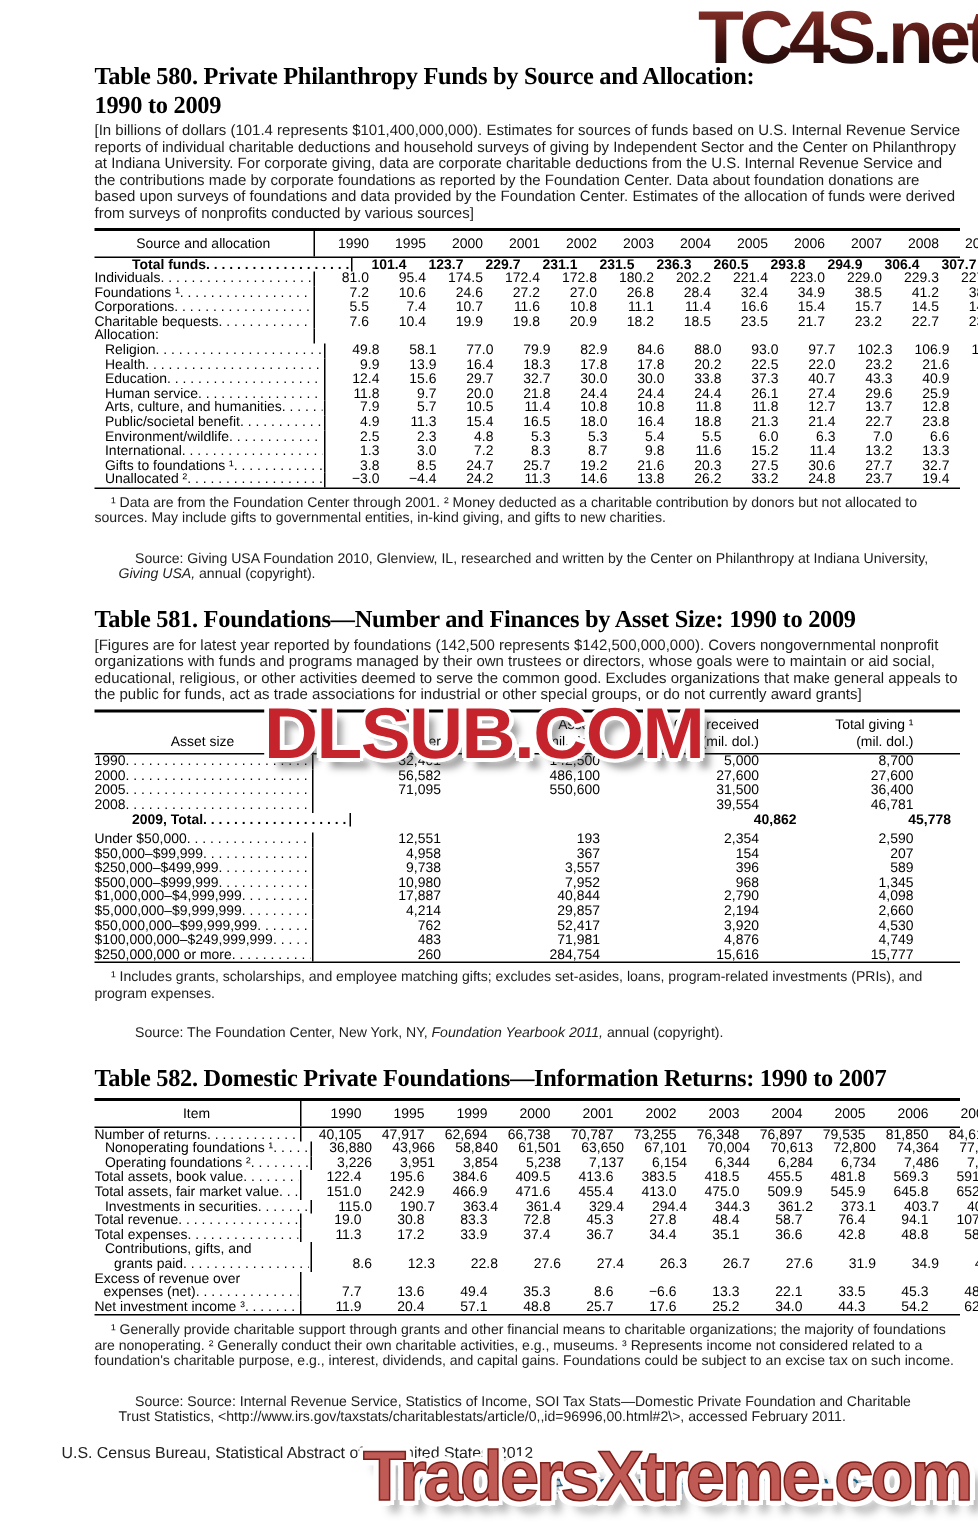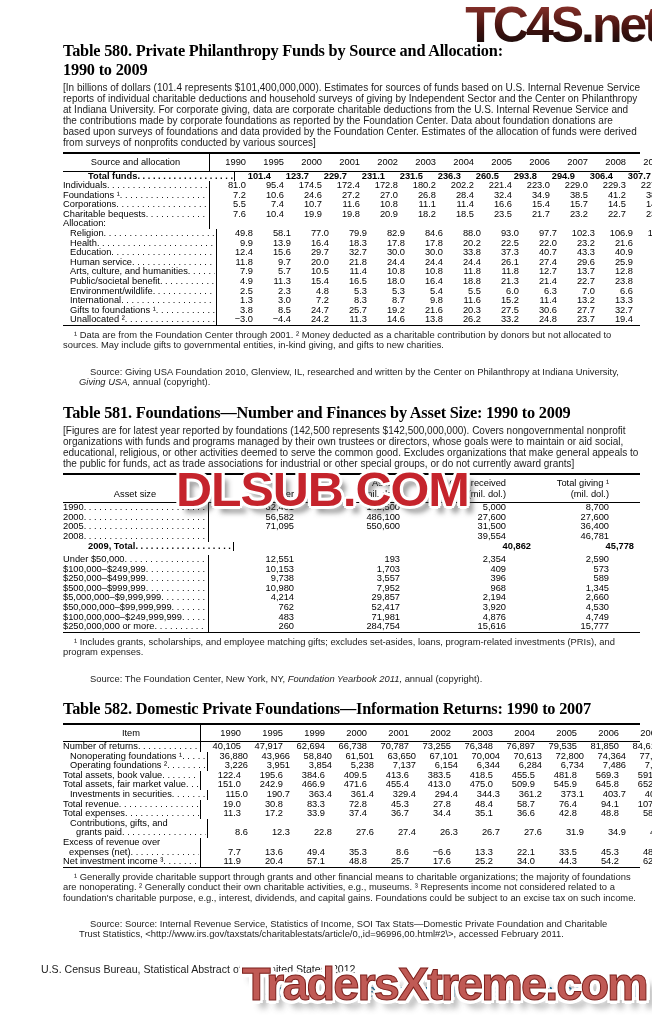--- a/index.html
+++ b/index.html
@@ -469,47 +469,57 @@
           <span class="lt">Under $50,000</span>
           <span class="dots"></span>
         </div>
         <div class="tc num">12,551</div>
         <div class="tc num">193</div>
         <div class="tc num">2,354</div>
         <div class="tc num">2,590</div>
       </div>
       <div class="trow  ">
         <div class="tc lab  ">
-          <span class="lt">$100,000–$249,999</span>
-          <span class="dots"></span>
-        </div>
-        <div class="tc num">10,153</div>
-        <div class="tc num">1,703</div>
-        <div class="tc num">409</div>
-        <div class="tc num">573</div>
+          <span class="lt">$50,000–$99,999</span>
+          <span class="dots"></span>
+        </div>
+        <div class="tc num">4,958</div>
+        <div class="tc num">367</div>
+        <div class="tc num">154</div>
+        <div class="tc num">207</div>
       </div>
       <div class="trow  ">
         <div class="tc lab  ">
           <span class="lt">$250,000–$499,999</span>
           <span class="dots"></span>
         </div>
         <div class="tc num">9,738</div>
         <div class="tc num">3,557</div>
         <div class="tc num">396</div>
         <div class="tc num">589</div>
       </div>
       <div class="trow  ">
         <div class="tc lab  ">
           <span class="lt">$500,000–$999,999</span>
           <span class="dots"></span>
         </div>
         <div class="tc num">10,980</div>
         <div class="tc num">7,952</div>
         <div class="tc num">968</div>
         <div class="tc num">1,345</div>
+      </div>
+      <div class="trow  ">
+        <div class="tc lab  ">
+          <span class="lt">$1,000,000–$4,999,999</span>
+          <span class="dots"></span>
+        </div>
+        <div class="tc num">17,887</div>
+        <div class="tc num">40,844</div>
+        <div class="tc num">2,790</div>
+        <div class="tc num">4,098</div>
       </div>
       <div class="trow  ">
         <div class="tc lab  ">
           <span class="lt">$5,000,000–$9,999,999</span>
           <span class="dots"></span>
         </div>
         <div class="tc num">4,214</div>
         <div class="tc num">29,857</div>
         <div class="tc num">2,194</div>
         <div class="tc num">2,660</div>

